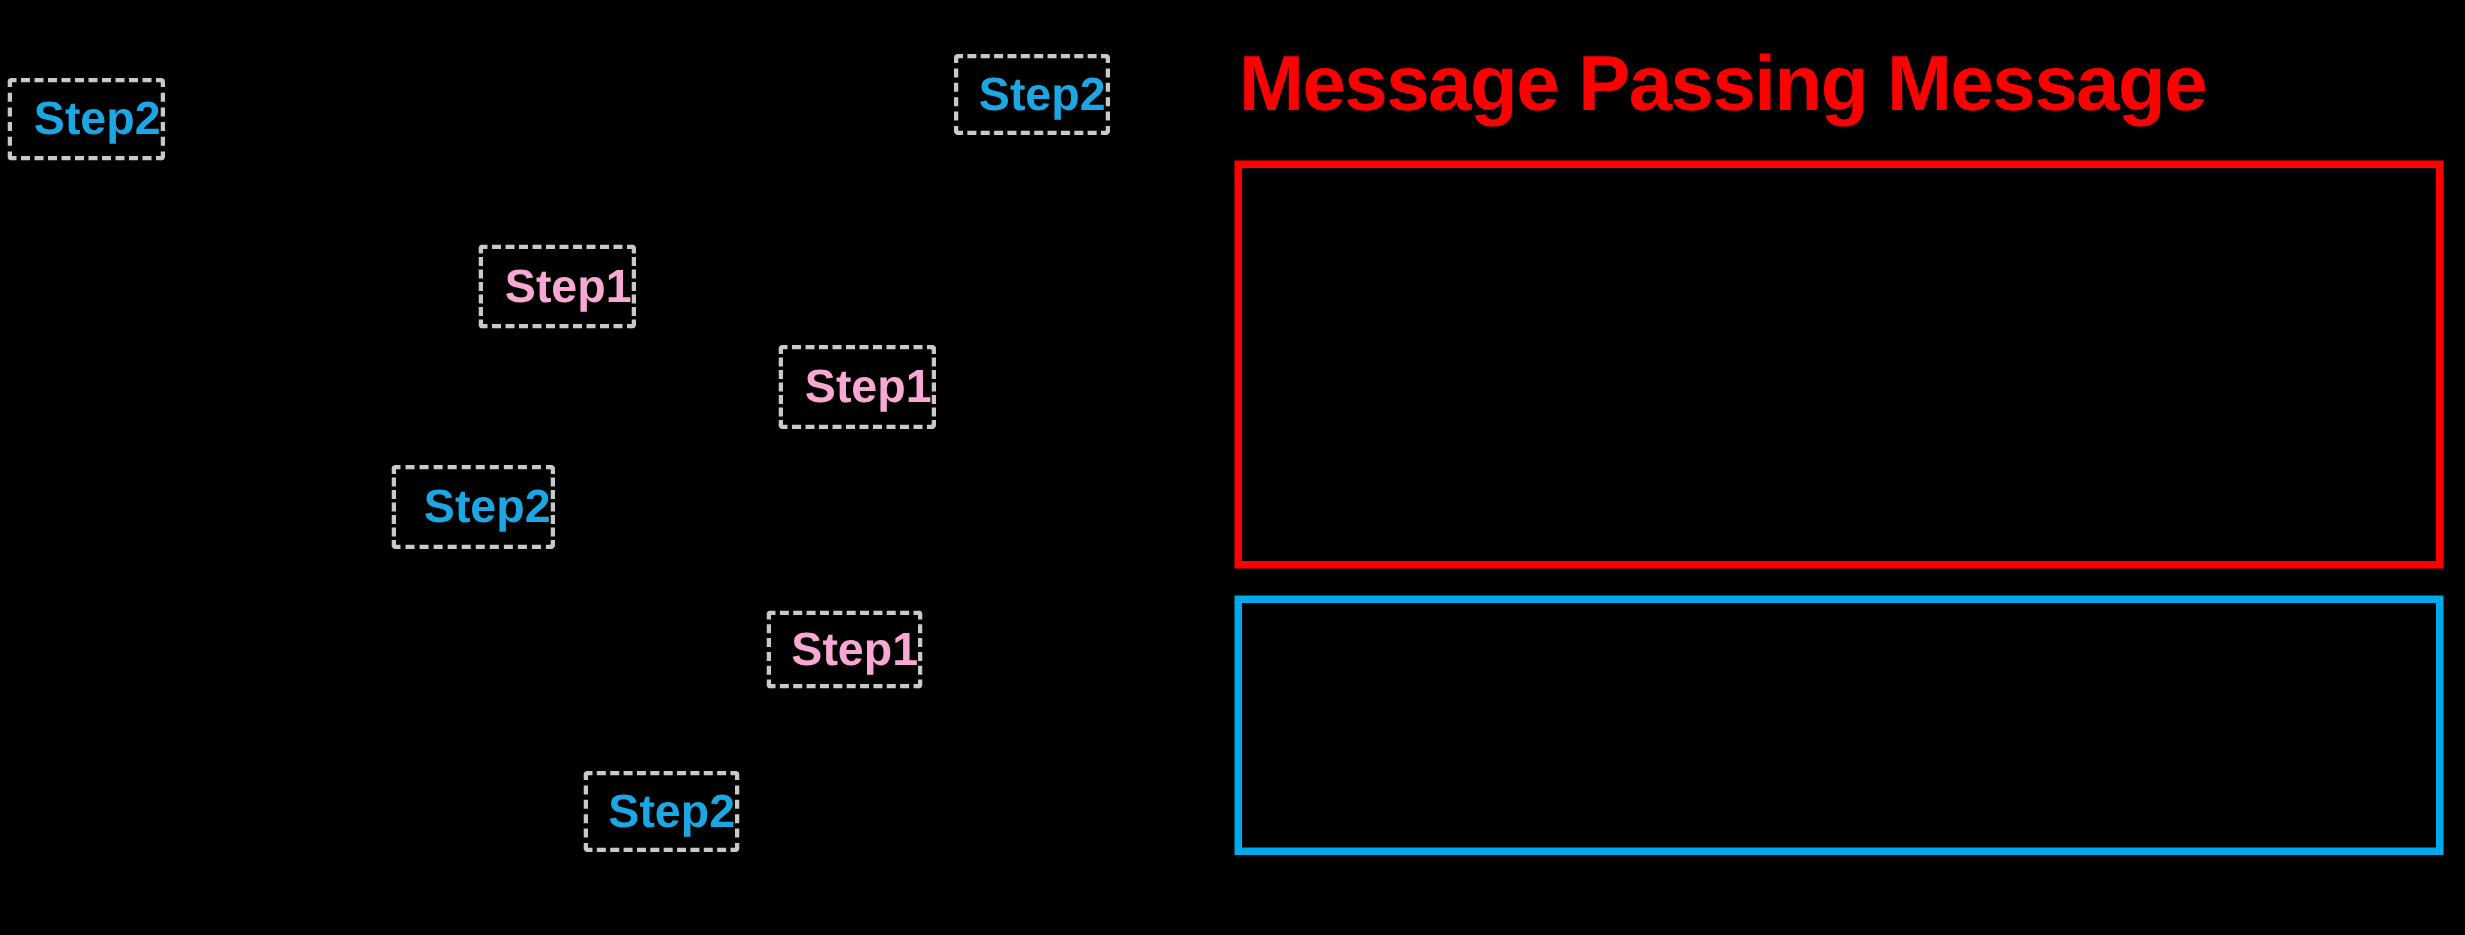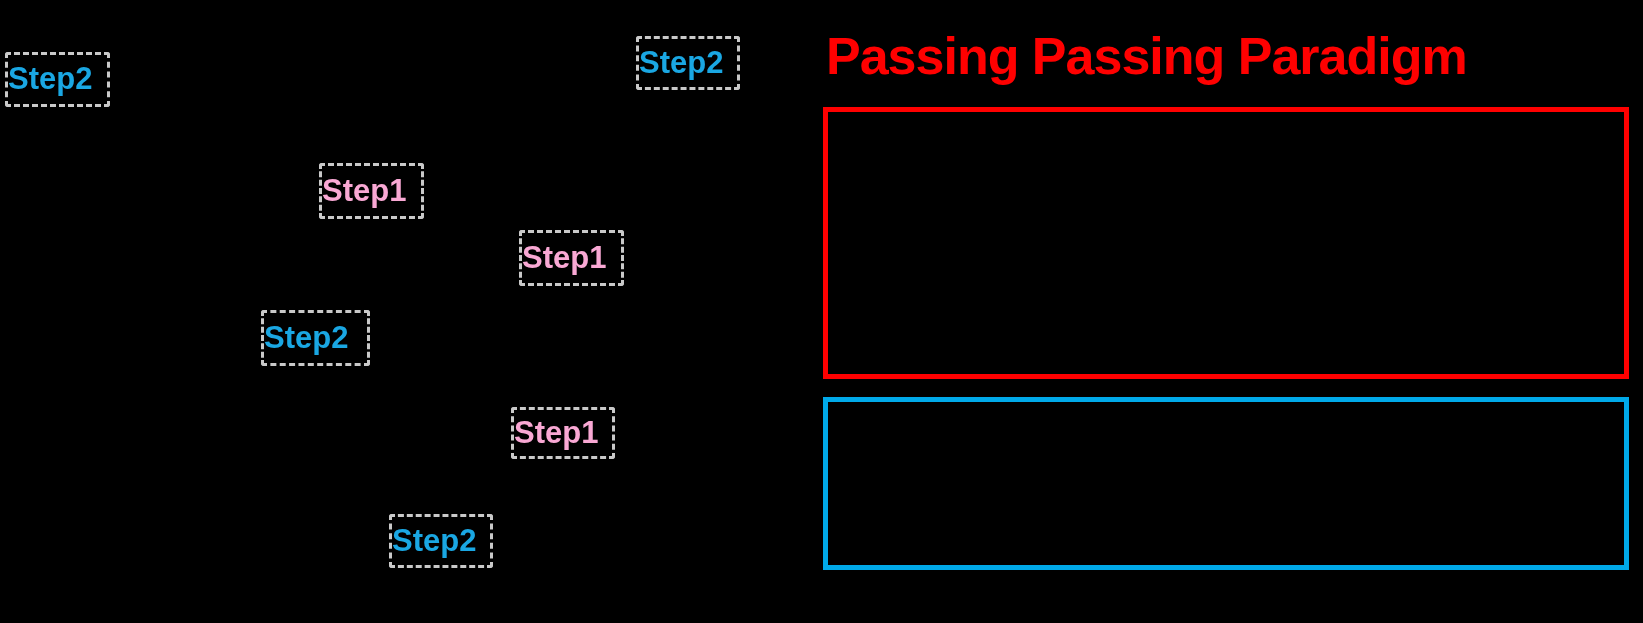--- a/index.html
+++ b/index.html
@@ -16,21 +16,21 @@
     font-family: "Liberation Sans", sans-serif;
   }
   .step-box {
     position: absolute;
     box-sizing: border-box;
     border: 3px dashed #c9c9c9;
     border-radius: 3px;
     background: transparent;
     display: flex;
     align-items: center;
-    justify-content: flex-start;
+    justify-content: flex-end;
   }
   .step-label {
     font-weight: bold;
     font-size: 31px;
     line-height: 1;
     letter-spacing: 0px;
     padding-bottom: 2px;
   }
   .step-label.step1 { color: #f9a8d4; }
   .step-label.step2 { color: #1aa7e3; }
@@ -48,21 +48,21 @@
     font-size: 52px;
     letter-spacing: -1px;
     white-space: nowrap;
     color: #ff0000;
   }
 </style>
 </head>
 <body>
 
 <div id="canvas">
-  <div id="title">Passing Passing Paradigm</div>
+  <div id="title">Message Passing Message</div>
   <div id="boxes-layer">
       <div class="step-box" style="left: 5px; top: 52px; width: 105px; height: 55px;">
         <span class="step-label step2">Step2</span>
       </div>
       <div class="step-box" style="left: 636px; top: 36px; width: 104px; height: 54px;">
         <span class="step-label step2">Step2</span>
       </div>
       <div class="step-box" style="left: 319px; top: 163px; width: 105px; height: 56px;">
         <span class="step-label step1">Step1</span>
       </div>

